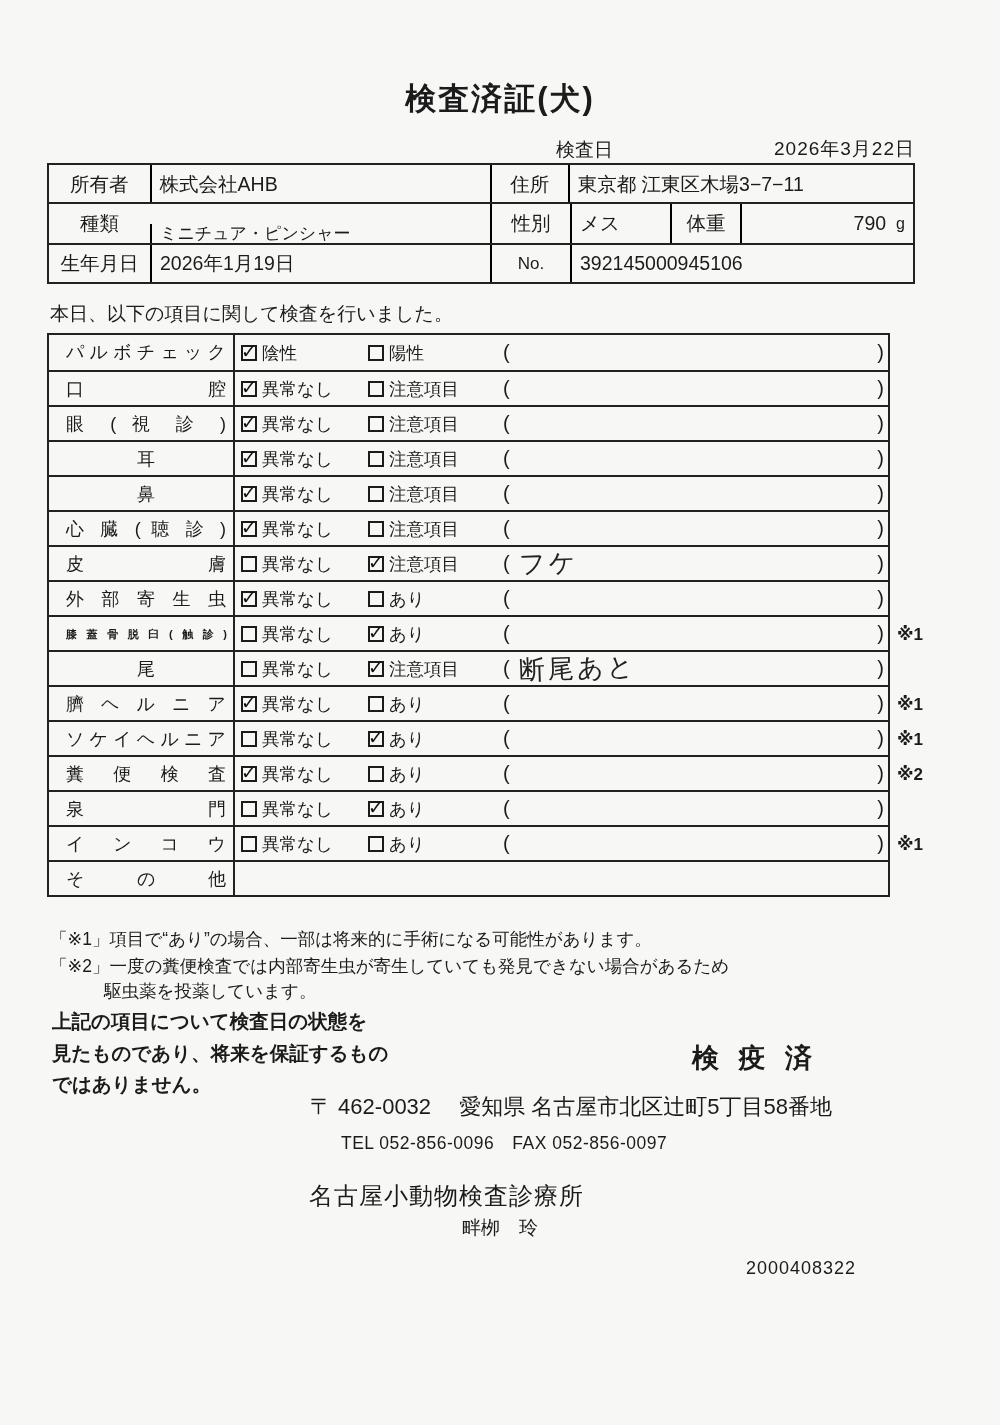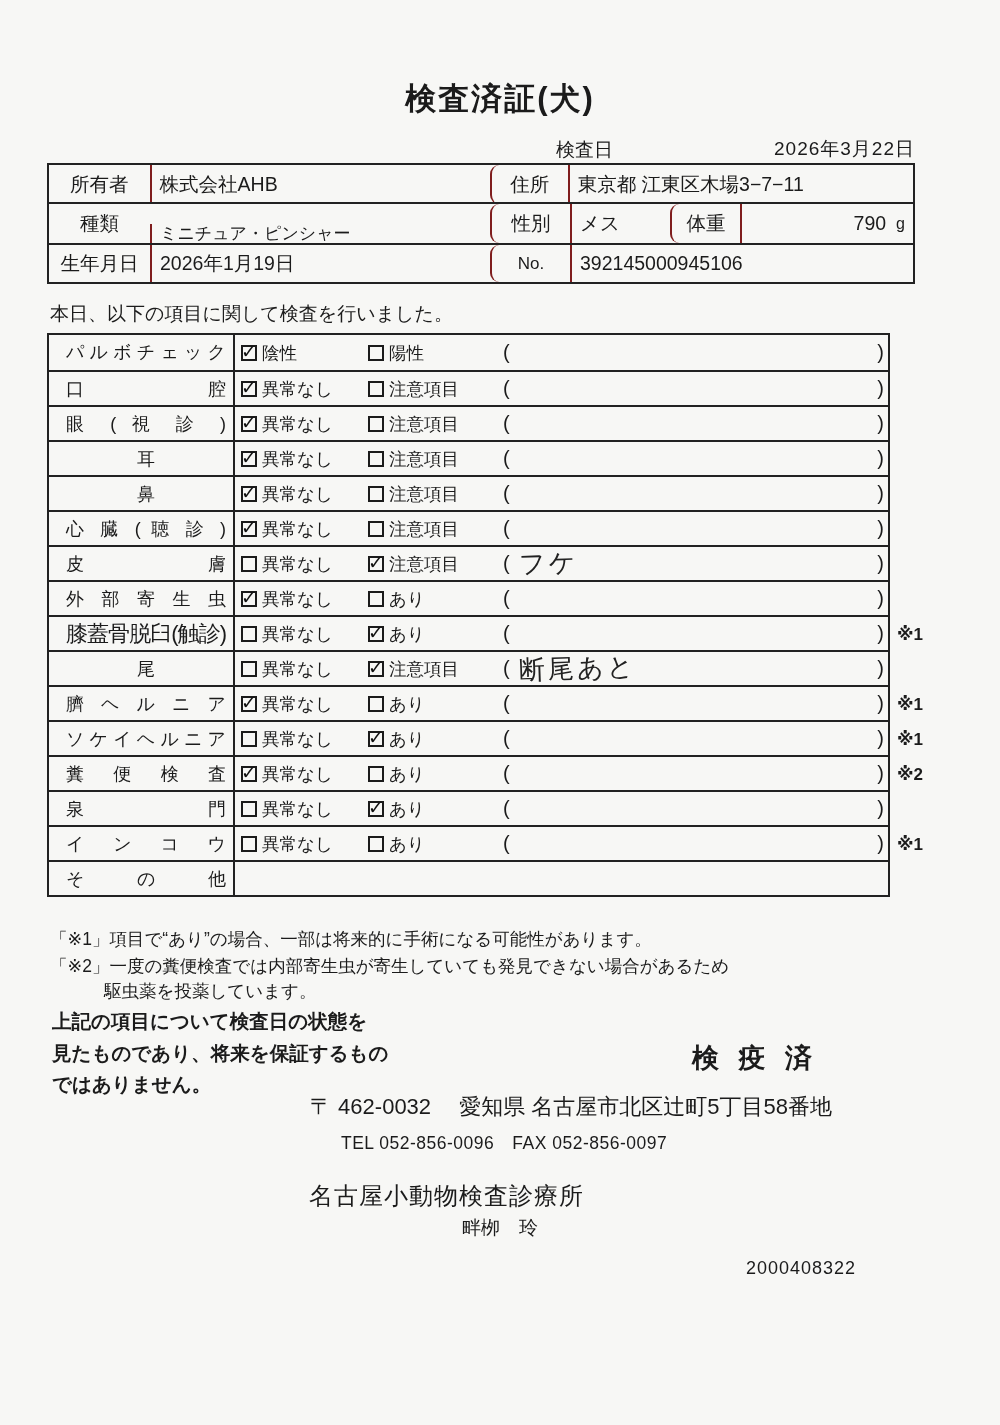--- a/index.html
+++ b/index.html
@@ -28,26 +28,26 @@
 
   
   .grid-table {
     left:47px; width:868px;
     border:2px solid #222; box-sizing:border-box;
     background:#f7f7f5;
   }
   .g-row { display:flex; height:39px; box-sizing:border-box; }
   .g-row + .g-row { border-top:2px solid #222; }
   .g-cell {
-    box-sizing:border-box; border-left:2px solid #7f1d1d;
+    box-sizing:border-box; border-left:2px solid #000000;
     display:flex; align-items:center;
     font-size:19.5px; padding:0 8px; overflow:hidden; white-space:nowrap;
   }
   .g-cell:first-child { border-left:none; }
-  .g-label { justify-content:center; padding:0 4px;border-radius:9px; }
+  .g-label { justify-content:center; padding:0 4px; }
   .g-right { justify-content:flex-end; }
   .unit { font-size:16px; margin-left:10px; }
 
   
   .checklist {
     left:47px; top:333px; width:843px;
     border:2px solid #222; box-sizing:border-box;
   }
   .cl-row {
     position:relative;
@@ -56,21 +56,21 @@
   .cl-row + .cl-row { border-top:2px solid #222; }
   .cl-label {
     width:176px; box-sizing:border-box;
     border-right:2px solid #222;
     padding:0 7px; font-size:18px;
     display:block; line-height:34px;
     white-space:nowrap; overflow:hidden;
   }
   .cl-label.justify { text-align:justify; text-align-last:justify; }
   .cl-label.center  { text-align:center; }
-  .cl-label.small   { font-size:22px; letter-spacing:-1px; }
+  .cl-label.small   { font-size:11px; letter-spacing:-1px;font-weight:bold; }
   .cl-content {
     flex:1; display:flex; align-items:center;
     padding-left:6px; position:relative;
   }
   .opt { display:flex; align-items:center; font-size:17.5px; }
   .opt.g1 { width:127px; }
   .opt.g2 { width:135px; }
   .cb {
     position:relative; width:12px; height:12px;
     border:2px solid #1b1b1b; display:inline-block;

